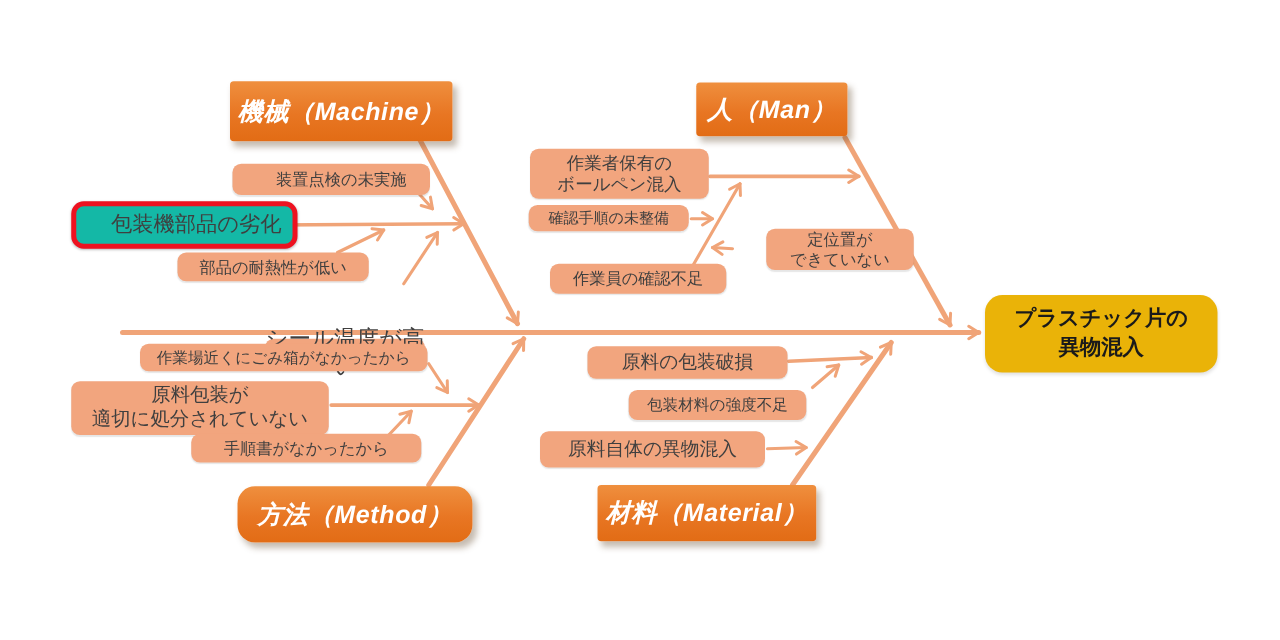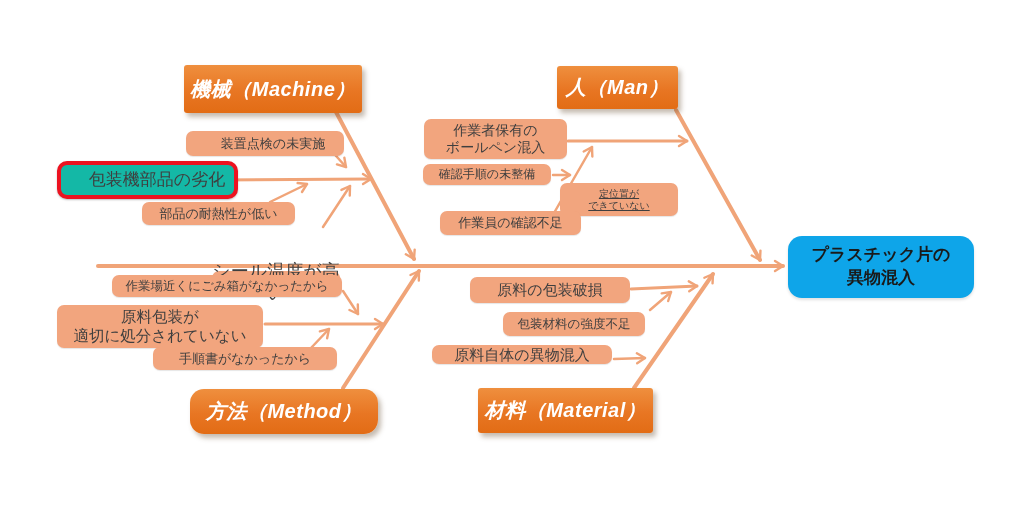--- a/index.html
+++ b/index.html
@@ -20,21 +20,21 @@
     background:#f2a57e;color:#3f3f3f;text-align:center;white-space:pre-line;
     border-radius:7px;line-height:1.2;box-shadow:0 1px 1px rgba(0,0,0,0.10);
   }
   .cause.highlight{
     background:#14b8a6;border:4px solid #ed1220;border-radius:10px;
     box-shadow:0 1px 2px rgba(0,0,0,0.25);
     padding-left:19px;
   }
   .effect{
     position:absolute;display:flex;align-items:center;justify-content:center;
-    background:#0ea5e9;color:#1a1a1a;font-weight:bold;text-align:center;
+    background:#eab308;color:#1a1a1a;font-weight:bold;text-align:center;
     white-space:pre-line;border-radius:14px;line-height:1.35;
     box-shadow:0 2px 3px rgba(0,0,0,0.12);
   }
 </style>
 </head>
 <body>
 
 <div id="stage">
 
   <svg id="bones" viewBox="0 0 1024 512" xmlns="http://www.w3.org/2000/svg">
@@ -79,26 +79,26 @@
 異物混入</div>
 
   <div class="cause" style="left:186px;top:131px;width:142px;height:25px;font-size:13px;padding-left:16px;">装置点検の未実施</div>
   <div class="cause highlight" style="left:57px;top:161px;width:154px;height:30px;font-size:17px;">包装機部品の劣化</div>
   <div class="cause" style="left:142px;top:202px;width:153px;height:23px;font-size:13px;">部品の耐熱性が低い</div>
   <div class="cause" style="left:212px;top:227px;width:128px;height:24px;font-size:18px;margin-top:44px;">シール温度が高い</div>
 
   <div class="cause" style="left:424px;top:119px;width:143px;height:40px;font-size:14px;">作業者保有の
 ボールペン混入</div>
   <div class="cause" style="left:423px;top:164px;width:128px;height:21px;font-size:12px;font-family:Liberation Serif, serif;">確認手順の未整備</div>
-  <div class="cause" style="left:560px;top:183px;width:118px;height:33px;font-size:10px;text-decoration:underline;">定位置が
+  <div class="cause" style="left:613px;top:183px;width:118px;height:33px;font-size:13px;">定位置が
 できていない</div>
   <div class="cause" style="left:440px;top:211px;width:141px;height:24px;font-size:13px;">作業員の確認不足</div>
 
   <div class="cause" style="left:112px;top:275px;width:230px;height:22px;font-size:12.5px;">作業場近くにごみ箱がなかったから</div>
   <div class="cause" style="left:57px;top:305px;width:206px;height:43px;font-size:15.5px;">原料包装が
 適切に処分されていない</div>
   <div class="cause" style="left:153px;top:347px;width:184px;height:23px;font-size:13px;">手順書がなかったから</div>
 
   <div class="cause" style="left:470px;top:277px;width:160px;height:26px;font-size:15px;">原料の包装破損</div>
   <div class="cause" style="left:503px;top:312px;width:142px;height:24px;font-size:12.5px;">包装材料の強度不足</div>
-  <div class="cause" style="left:432px;top:345px;width:180px;height:19px;font-size:15px;">原料自体の異物混入</div>
+  <div class="cause" style="left:432px;top:345px;width:180px;height:29px;font-size:15px;">原料自体の異物混入</div>
 
 </div>
 
 </body></html>

